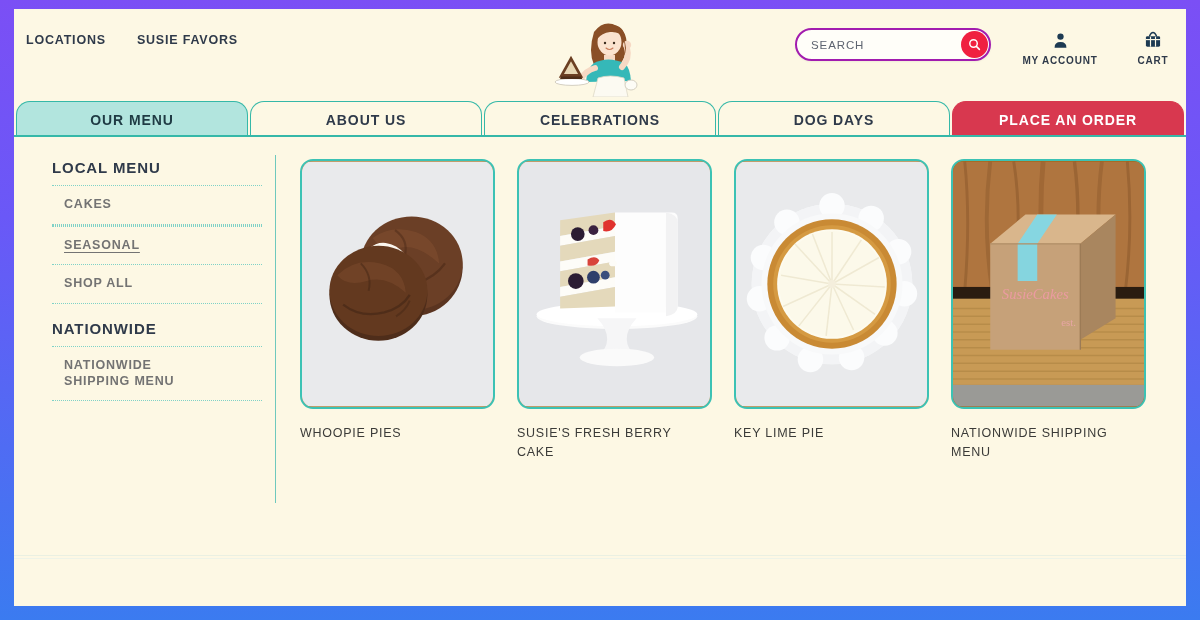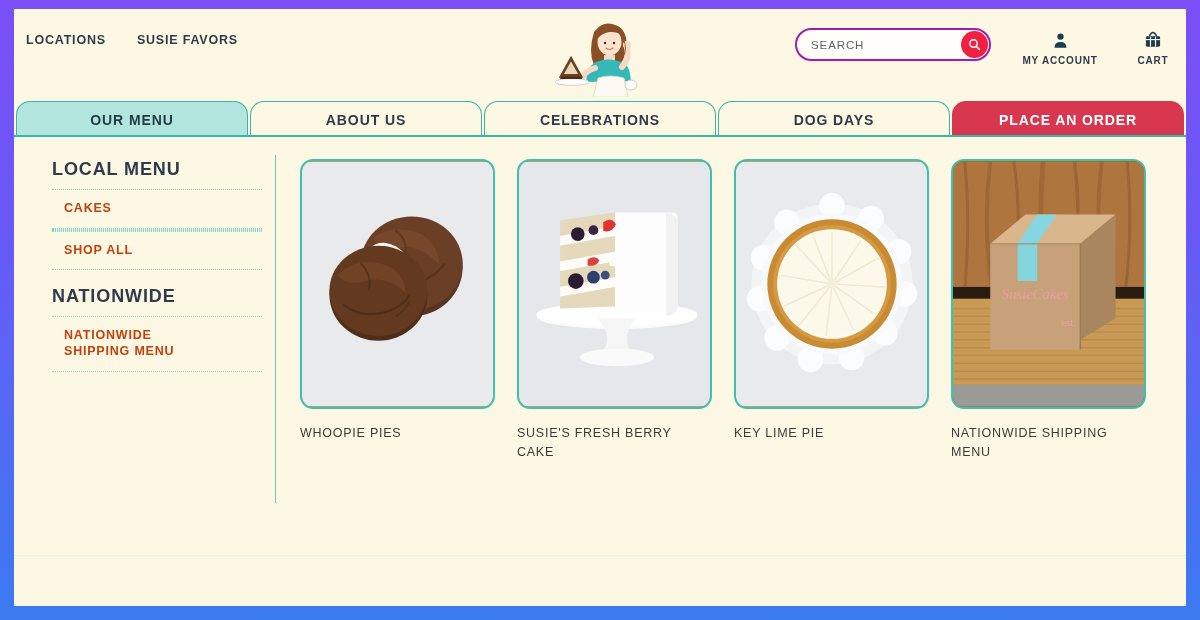--- a/index.html
+++ b/index.html
@@ -123,26 +123,26 @@
     width: 262px;
     padding-left: 38px;
     padding-right: 14px;
     position: relative;
   }
   #sidebar-divider {
     position: absolute; right: 0; top: -4px;
     width: 1.4px; height: 348px; background: #6fc9bd;
   }
   .side-group-title {
-    font-size: 18px; letter-spacing: 0.9px; font-weight: 700;
+    font-size: 15px; letter-spacing: 0.9px; font-weight: 700;
     color: #2f3a4a; padding: 0 0 9px 0;
   }
   .side-item {
     font-size: 12.5px; letter-spacing: 0.8px; font-weight: 700;
-    color: #c2410c; padding: 11px 0 11px 12px;
+    color: #737373; padding: 11px 0 11px 12px;
     cursor: pointer; line-height: 1.25;
     text-decoration: none; display: block;
   }
   .side-item.active { text-decoration: underline; text-underline-offset: 3px; }
   .side-rule {
     border: none; border-top: 1.6px dotted #7fd2c7;
     margin: 0;
   }
   .side-spacer { height: 16px; }
 
@@ -275,20 +275,21 @@
 
   <div id="content">
 
     <aside id="sidebar">
       <div class="side-group-title">LOCAL MENU</div>
       <hr class="side-rule">
       <a class="side-item" href="#">CAKES</a>
       <hr class="side-rule">
       <hr class="side-rule">
       <hr class="side-rule">
+      <a class="side-item active" href="#">SEASONAL</a>
       <hr class="side-rule">
       <a class="side-item" href="#">SHOP ALL</a>
       <hr class="side-rule">
 
       <div class="side-spacer"></div>
 
       <div class="side-group-title">NATIONWIDE</div>
       <hr class="side-rule">
       <a class="side-item" href="#" style="max-width:160px">NATIONWIDE SHIPPING MENU</a>
       <hr class="side-rule">

